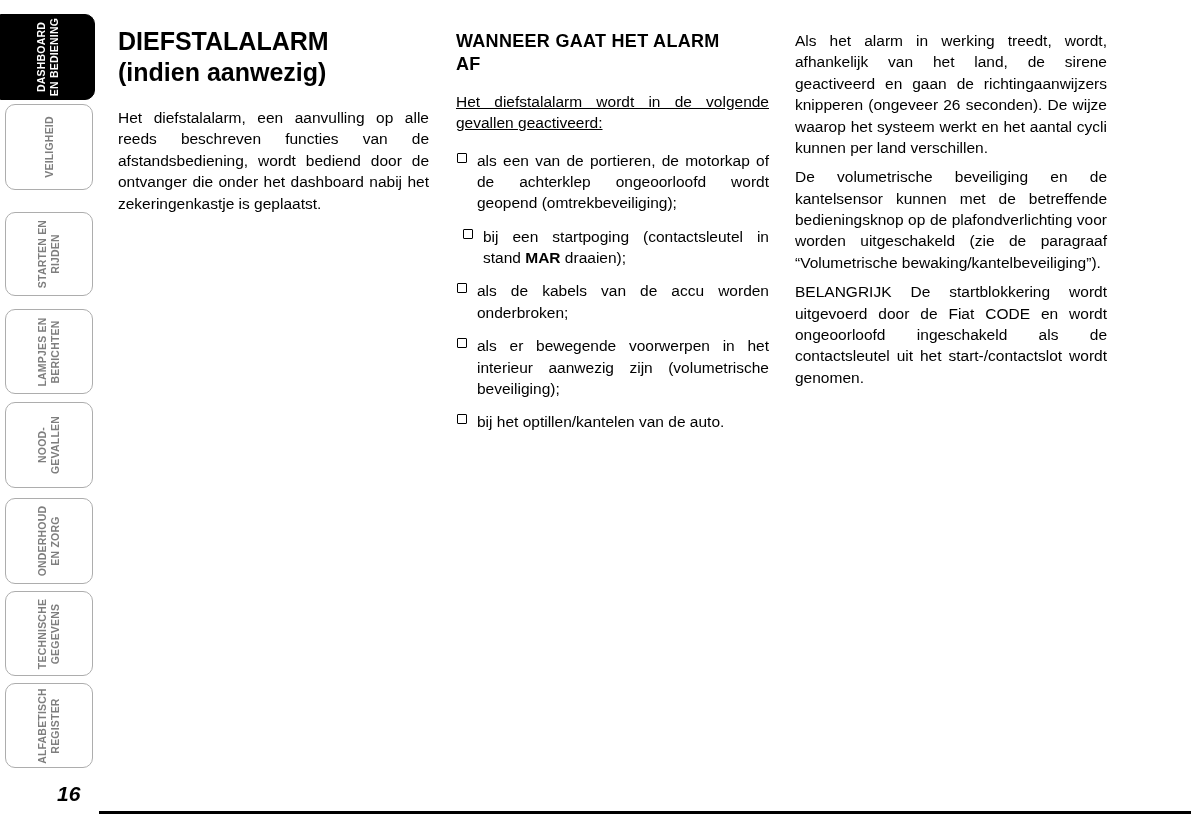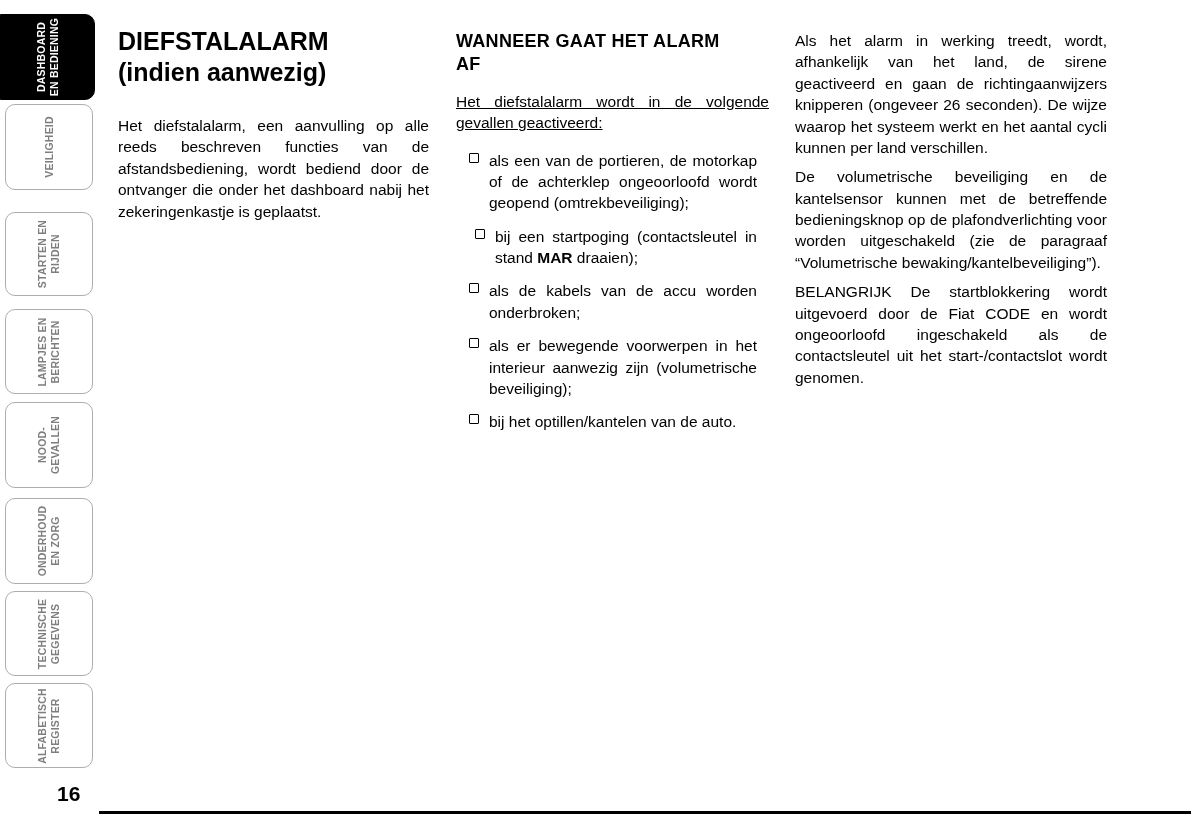--- a/index.html
+++ b/index.html
@@ -32,43 +32,43 @@
   .t0{top:14px;height:86px} .t1{top:104px;height:86px} .t2{top:212px;height:84px}
   .t3{top:309px;height:85px} .t4{top:402px;height:86px} .t5{top:498px;height:86px}
   .t6{top:591px;height:85px} .t7{top:683px;height:85px}
 
   
   .col { position:absolute; font-size:15.5px; line-height:1.38; text-align:justify; }
   .col1 { left:118px; top:26px; width:311px; }
   .col2 { left:456px; top:30px; width:313px; }
   .col3 { left:795px; top:30px; width:312px; }
 
-  h1 { font-size:25px; line-height:1.22; font-weight:bold; text-align:left; margin:0 0 28px 0; }
+  h1 { font-size:25px; line-height:1.22; font-weight:bold; text-align:left; margin:0 0 20px 0; }
   h1 span { display:block; }
 
   h2 { font-size:18px; line-height:1.3; font-weight:bold; text-align:left;
        letter-spacing:0.3px; margin:0 0 14px 0; }
   h2 span { display:block; }
 
   .section-intro { margin-bottom:16px;text-decoration:underline; }
 
-  ul.bullets { list-style:none; margin:12px; padding:0; }
+  ul.bullets { list-style:none; margin:0; padding:0; }
   .bullets li { position:relative; padding-left:21px; margin-bottom:12px; }
   .bullets li.li-indent { padding-left:27px; }
   .sq {
     position:absolute; left:1px; top:3px; width:10px; height:10px;
     border:1.6px solid #000; border-radius:1px; background:#fff;
   }
   .li-indent .sq { left:7px; }
   strong { font-weight:bold; }
 
   .col3 p { margin:0 0 8px 0; }
 
   
-  .page-number { position:absolute; left:57px; top:782px; font-size:21px; font-weight:bold; }
+  .page-number { position:absolute; left:57px; top:782px; font-size:21px; font-weight:bold;font-style:italic; }
   .footer-rule { position:absolute; left:99px; right:0; top:811px; height:2.5px; background:#000; }
 </style>
 </head>
 <body>
 
 <div class="page">
 
   <nav class="sidebar">
     <div class="tab active t0">
       <div class="tab-inner">

